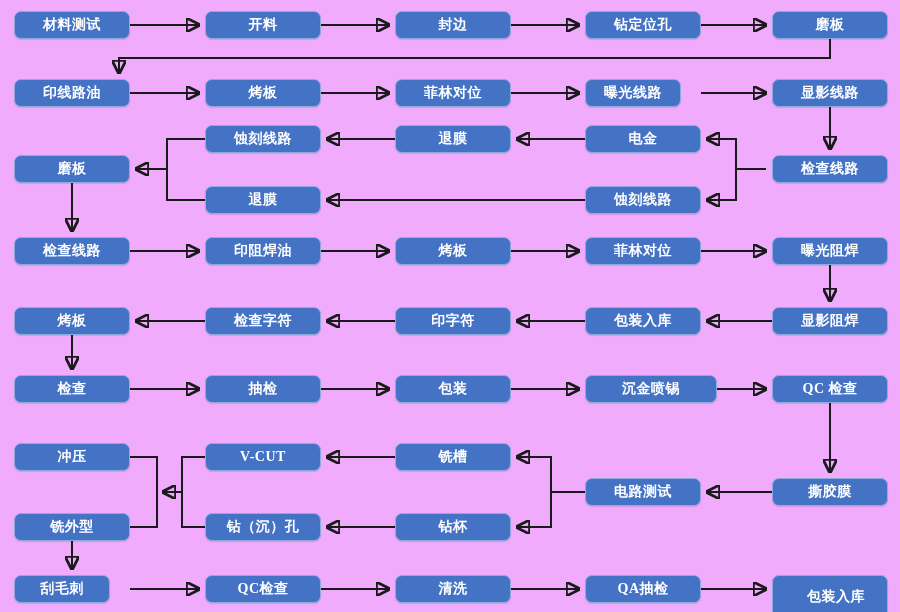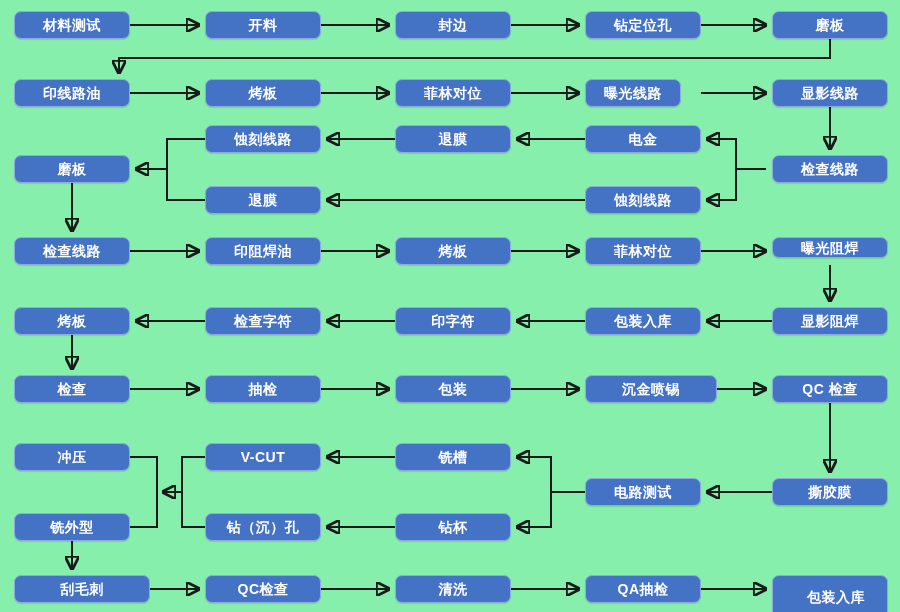--- a/index.html
+++ b/index.html
@@ -7,22 +7,23 @@
     padding: 0;
     background: #ffffff;
   }
   body {
     font-family: "Liberation Sans", "DejaVu Sans", sans-serif;
   }
   #canvas {
     position: relative;
     width: 900px;
     height: 612px;
-    background: #86efac;
+    background: #f0abfc;
     overflow: hidden;
+    font-family: Liberation Serif, serif;
   }
   .node {
     position: absolute;
     box-sizing: border-box;
     background: #4472c4;
     border: 1px solid #8faadc;
     border-radius: 7px;
     color: #ffffff;
     font-weight: bold;
     font-size: 14px;
@@ -241,21 +242,21 @@
   <div class="node" style="left: 585px; top: 125px; width: 116px; height: 28px;">电金</div>
   <div class="node" style="left: 772px; top: 155px; width: 116px; height: 28px;">检查线路</div>
   <div class="node" style="left: 14px; top: 155px; width: 116px; height: 28px;">磨板</div>
   <div class="node" style="left: 205px; top: 186px; width: 116px; height: 28px;">退膜</div>
   <div class="node" style="left: 585px; top: 186px; width: 116px; height: 28px;">蚀刻线路</div>
 
   <div class="node" style="left: 14px; top: 237px; width: 116px; height: 28px;">检查线路</div>
   <div class="node" style="left: 205px; top: 237px; width: 116px; height: 28px;">印阻焊油</div>
   <div class="node" style="left: 395px; top: 237px; width: 116px; height: 28px;">烤板</div>
   <div class="node" style="left: 585px; top: 237px; width: 116px; height: 28px;">菲林对位</div>
-  <div class="node" style="left: 772px; top: 237px; width: 116px; height: 21px;">曝光阻焊</div>
+  <div class="node" style="left: 772px; top: 237px; width: 116px; height: 28px;">曝光阻焊</div>
 
   <div class="node" style="left: 14px; top: 307px; width: 116px; height: 28px;">烤板</div>
   <div class="node" style="left: 205px; top: 307px; width: 116px; height: 28px;">检查字符</div>
   <div class="node" style="left: 395px; top: 307px; width: 116px; height: 28px;">印字符</div>
   <div class="node" style="left: 585px; top: 307px; width: 116px; height: 28px;">包装入库</div>
   <div class="node" style="left: 772px; top: 307px; width: 116px; height: 28px;">显影阻焊</div>
 
   <div class="node" style="left: 14px; top: 375px; width: 116px; height: 28px;">检查</div>
   <div class="node" style="left: 205px; top: 375px; width: 116px; height: 28px;">抽检</div>
   <div class="node" style="left: 395px; top: 375px; width: 116px; height: 28px;">包装</div>
@@ -264,19 +265,19 @@
 
   <div class="node" style="left: 14px; top: 443px; width: 116px; height: 28px;">冲压</div>
   <div class="node" style="left: 205px; top: 443px; width: 116px; height: 28px;">V-CUT</div>
   <div class="node" style="left: 395px; top: 443px; width: 116px; height: 28px;">铣槽</div>
   <div class="node" style="left: 585px; top: 478px; width: 116px; height: 28px;">电路测试</div>
   <div class="node" style="left: 772px; top: 478px; width: 116px; height: 28px;">撕胶膜</div>
   <div class="node" style="left: 14px; top: 513px; width: 116px; height: 28px;">铣外型</div>
   <div class="node" style="left: 205px; top: 513px; width: 116px; height: 28px;">钻（沉）孔</div>
   <div class="node" style="left: 395px; top: 513px; width: 116px; height: 28px;">钻杯</div>
 
-  <div class="node" style="left: 14px; top: 575px; width: 136px; height: 28px;">刮毛刺</div>
+  <div class="node" style="left: 14px; top: 575px; width: 96px; height: 28px;">刮毛刺</div>
   <div class="node" style="left: 205px; top: 575px; width: 116px; height: 28px;">QC检查</div>
   <div class="node" style="left: 395px; top: 575px; width: 116px; height: 28px;">清洗</div>
   <div class="node" style="left: 585px; top: 575px; width: 116px; height: 28px;">QA抽检</div>
   <div class="node" style="left: 772px; top: 575px; width: 116px; height: 44px; padding-left: 12px;">包装入库</div>
 
 </div>
 
 </body></html>

